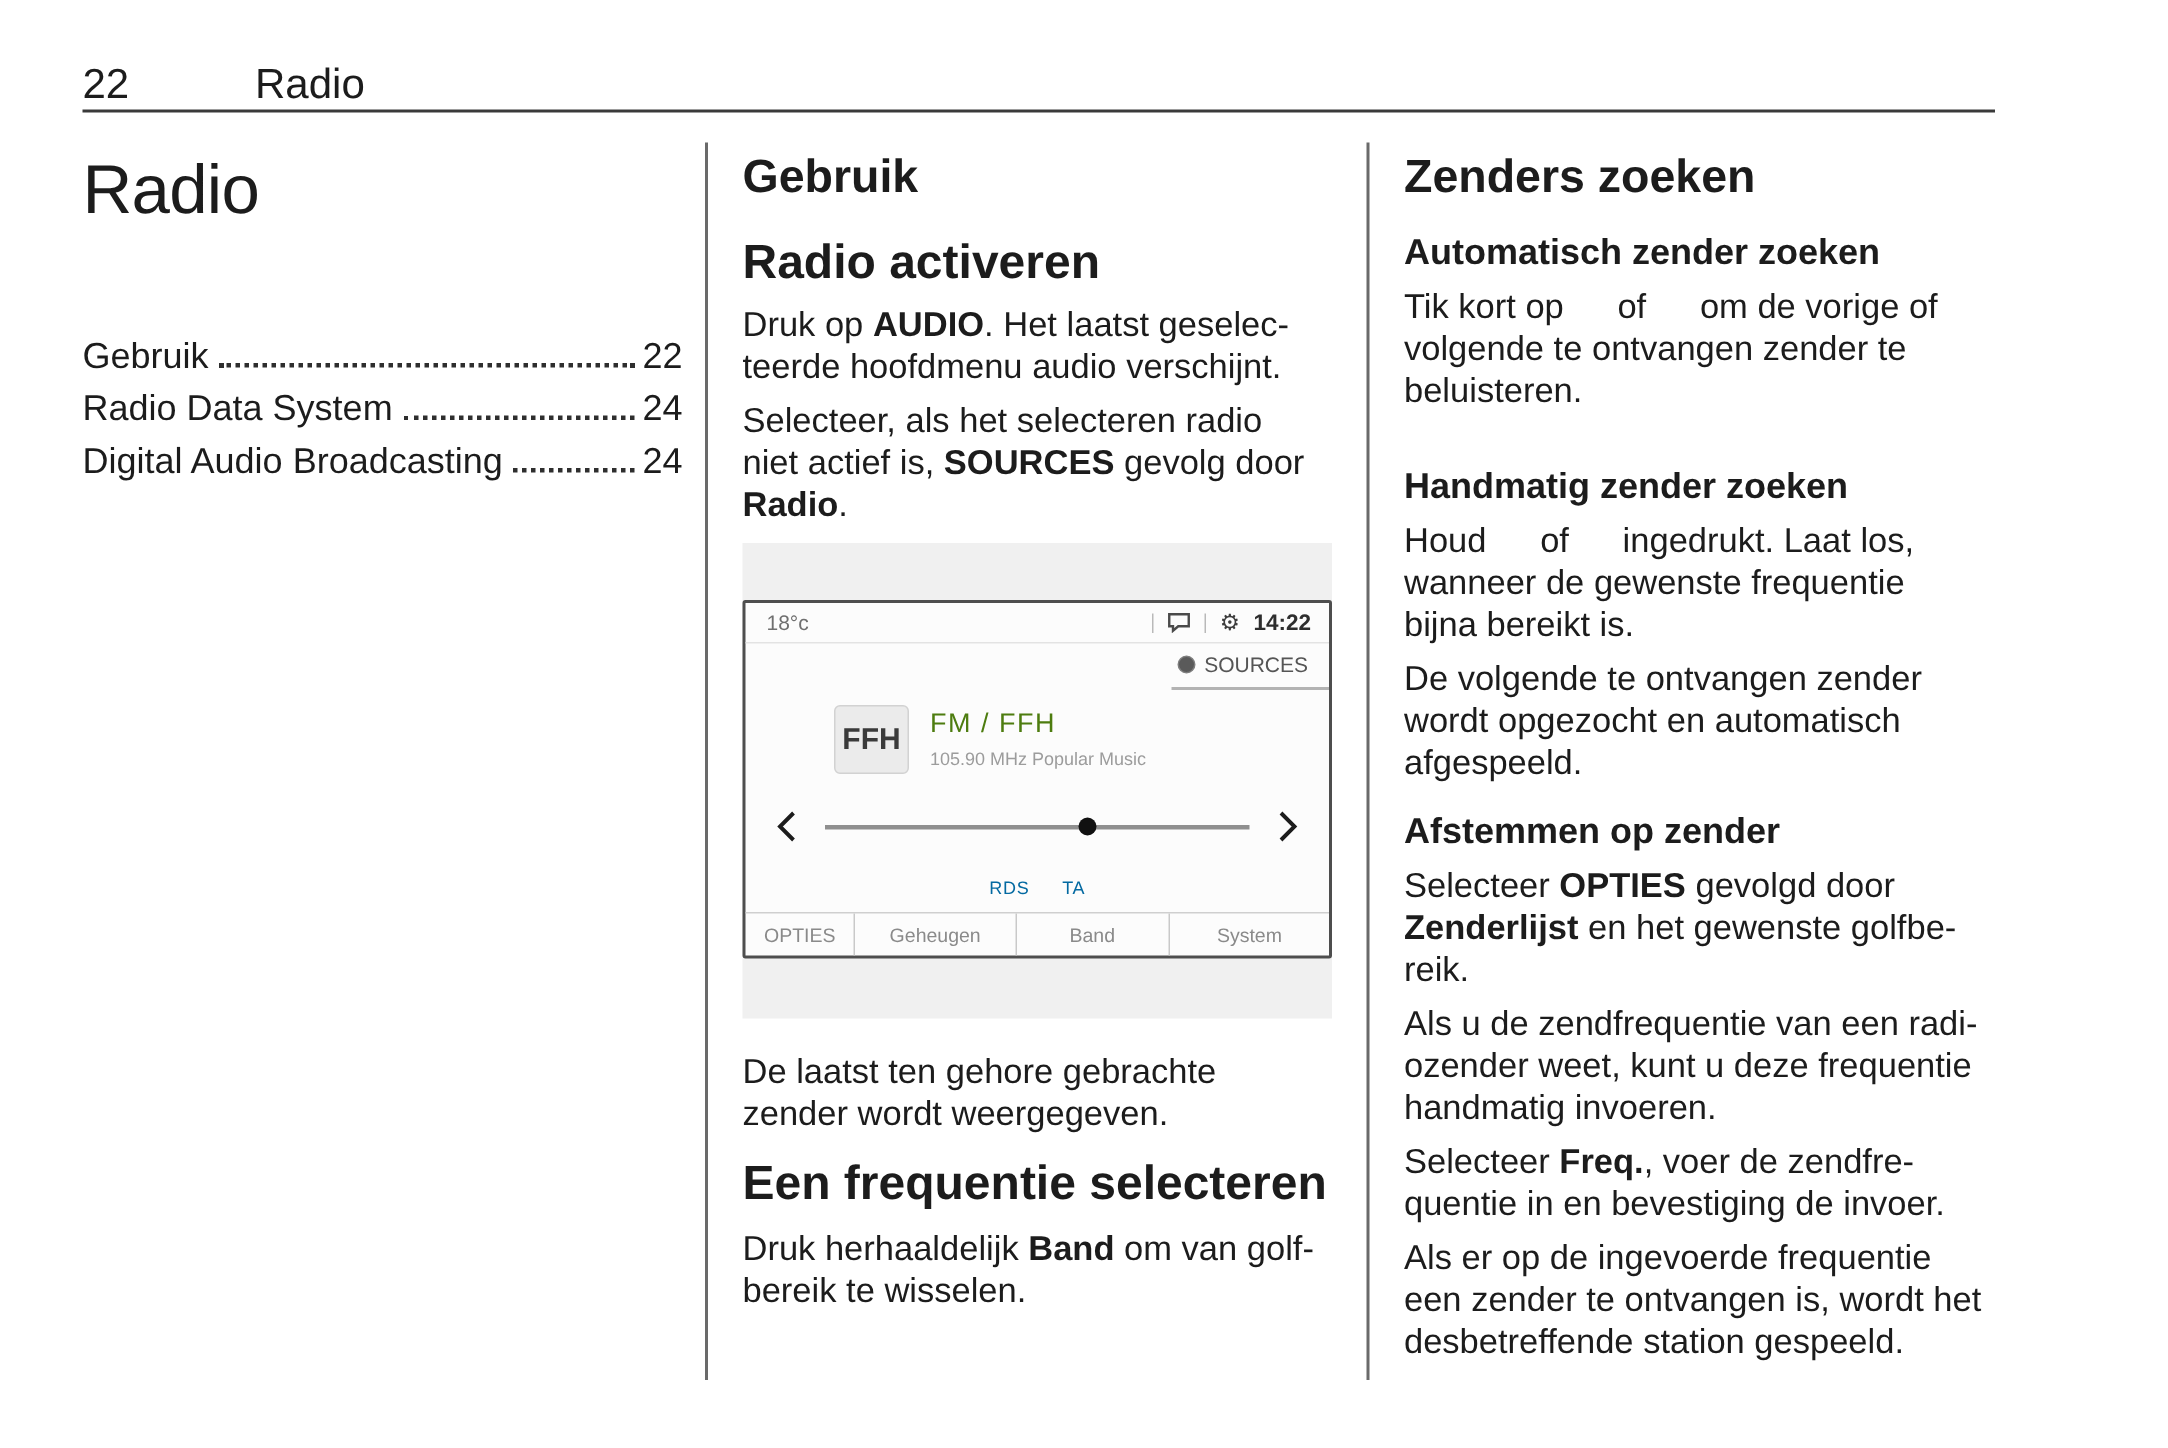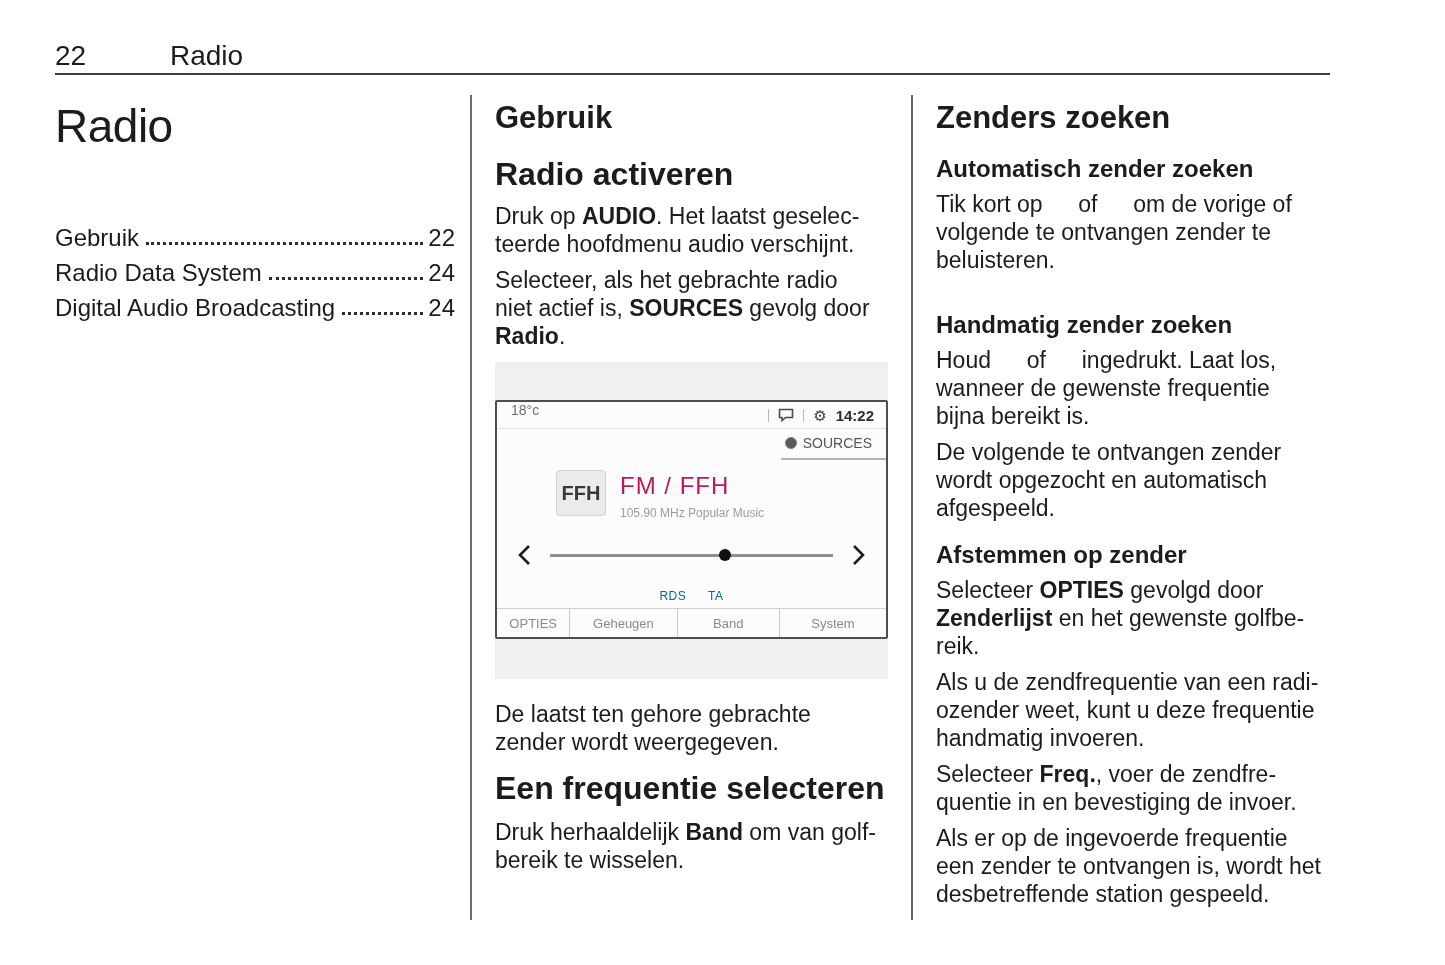--- a/index.html
+++ b/index.html
@@ -32,39 +32,39 @@
   h4.mini { font-size:24px; font-weight:700; line-height:30px; margin-top:18px; }
   p.body  { font-size:23px; line-height:28px; margin-top:12px; }
   p.body + p.body { margin-top:8px; }
   .col3 h2.sect { margin-top:5px; }
   .col3 p.body { margin-top:6px; }
 
   
   .figure { margin-top:12px; width:393px; background:#f0f0f0; padding:38px 0 40px 0; }
   .display { border:2px solid #4e4e4e; border-radius:2px; background:#fcfcfc; height:239px; position:relative; }
 
-  .statusbar { height:27px; display:flex; justify-content:space-between; 
+  .statusbar { height:27px; display:flex; justify-content:space-between; align-items:center;
                padding:0 12px 0 14px; border-bottom:1px solid #e3e3e3; }
   .temp { font-size:14px; color:#6f6f6f; }
   .status-right { display:flex; align-items:center; gap:9px; }
   .vbar { width:1px; height:13px; background:#b9b9b9; }
   .gear-glyph { font-size:15px; color:#3d3d3d; line-height:1; }
   .time { font-size:15px; color:#2e2e2e; font-weight:700; }
 
   .sources-row { display:flex; justify-content:flex-end; height:31px; }
   .sources-btn { display:flex; align-items:center; gap:6px; padding:4px 14px 6px 4px;
                  border-bottom:2px solid #b3b3b3; font-size:14px; color:#555; }
   .sources-dot { width:12px; height:12px; border-radius:50%; background:#5a5a5a;
                  border:1.5px solid #7e7e7e; }
 
   .station-row { display:flex; gap:14px; margin:10px 0 0 59px; align-items:flex-start; }
   .logo { width:50px; height:46px; background:#ebebeb; border:1px solid #d2d2d2; border-radius:4px;
           display:flex; align-items:center; justify-content:center;
           font-size:20px; font-weight:700; color:#3a3a3a; }
-  .station-name { font-size:24px; color:#be185d; letter-spacing:1px; margin-top:2px; }
+  .station-name { font-size:18px; color:#4d7c0f; letter-spacing:1px; margin-top:2px; }
   .station-sub  { font-size:12px; color:#9c9c9c; margin-top:6px; }
 
   .tune-row { display:flex; align-items:center; gap:18px; padding:0 20px; margin-top:24px; }
   .chev { display:flex; }
   .track { flex:1; height:3px; background:#8f8f8f; position:relative; }
   .thumb { position:absolute; top:50%; transform:translate(-50%,-50%);
            width:12px; height:12px; border-radius:50%; background:#111; }
 
   .flags { text-align:center; font-size:12px; color:#0369a1; margin-top:23px; letter-spacing:0.5px; }
   .flags span { margin:0 9px; }
@@ -104,21 +104,21 @@
       <span class="toc-dots"></span>
       <span class="toc-page">24</span>
     </div>
   </div>
 </div>
 
 <div class="col2">
   <h2 class="sect">Gebruik</h2>
   <h3 class="sub">Radio activeren</h3>
   <p class="body"><span>Druk op </span><b>AUDIO</b><span>. Het laatst geselec-</span><br><span>teerde hoofdmenu audio verschijnt.</span></p>
-  <p class="body"><span>Selecteer, als het gebrachte radio</span><br><span>niet actief is, </span><b>SOURCES</b><span> gevolg door</span><br><b>Radio</b><span>.</span></p>
+  <p class="body"><span>Selecteer, als het selecteren radio</span><br><span>niet actief is, </span><b>SOURCES</b><span> gevolg door</span><br><b>Radio</b><span>.</span></p>
 
   <div class="figure">
     <div class="display">
       <div class="statusbar">
         <span class="temp">18°c</span>
         <span class="status-right">
           <span class="vbar"></span>
           <span style="display:flex;">
             <svg width="16" height="14" viewBox="0 0 16 14">
                 <path d="M1.5 1.5 h13 v8 h-7 l-3.5 3 v-3 h-2.5 z" fill="none" stroke="#4a4a4a" stroke-width="1.6"></path>

